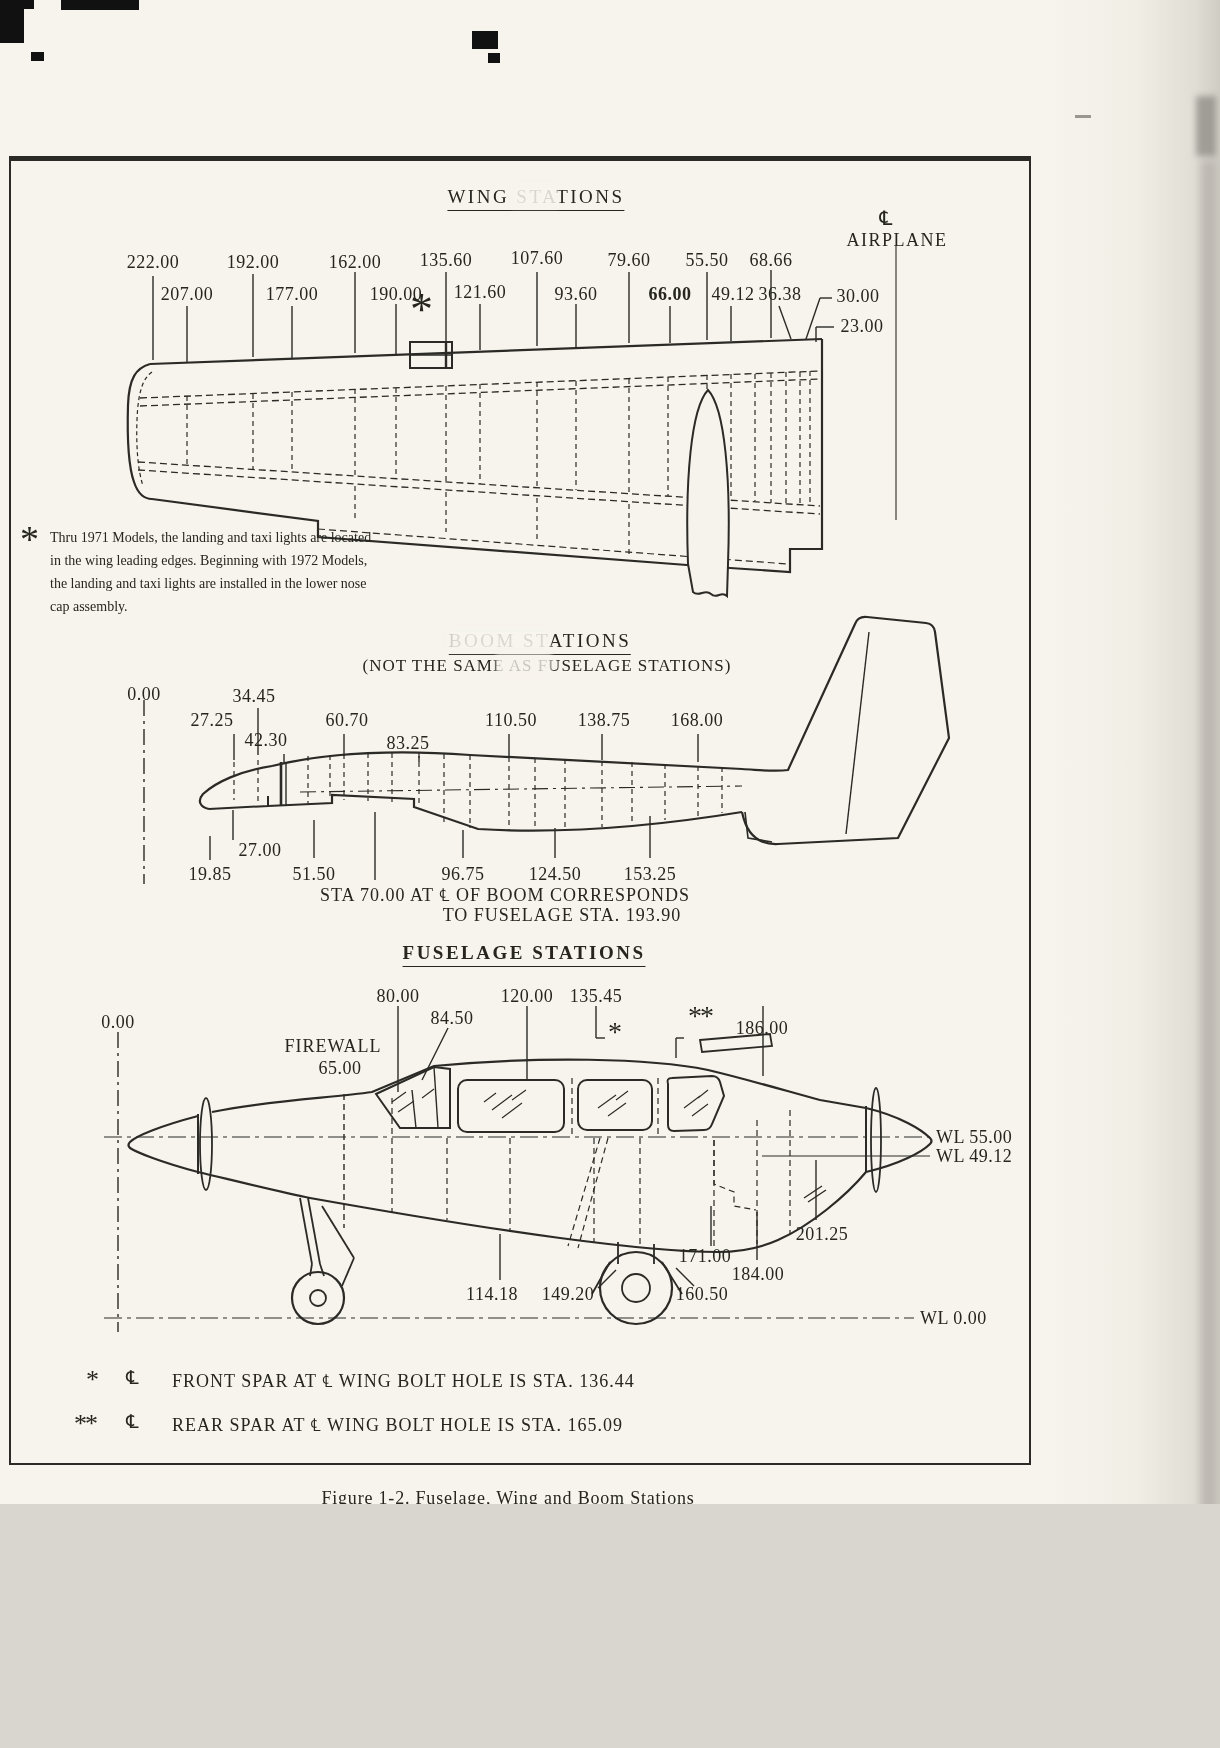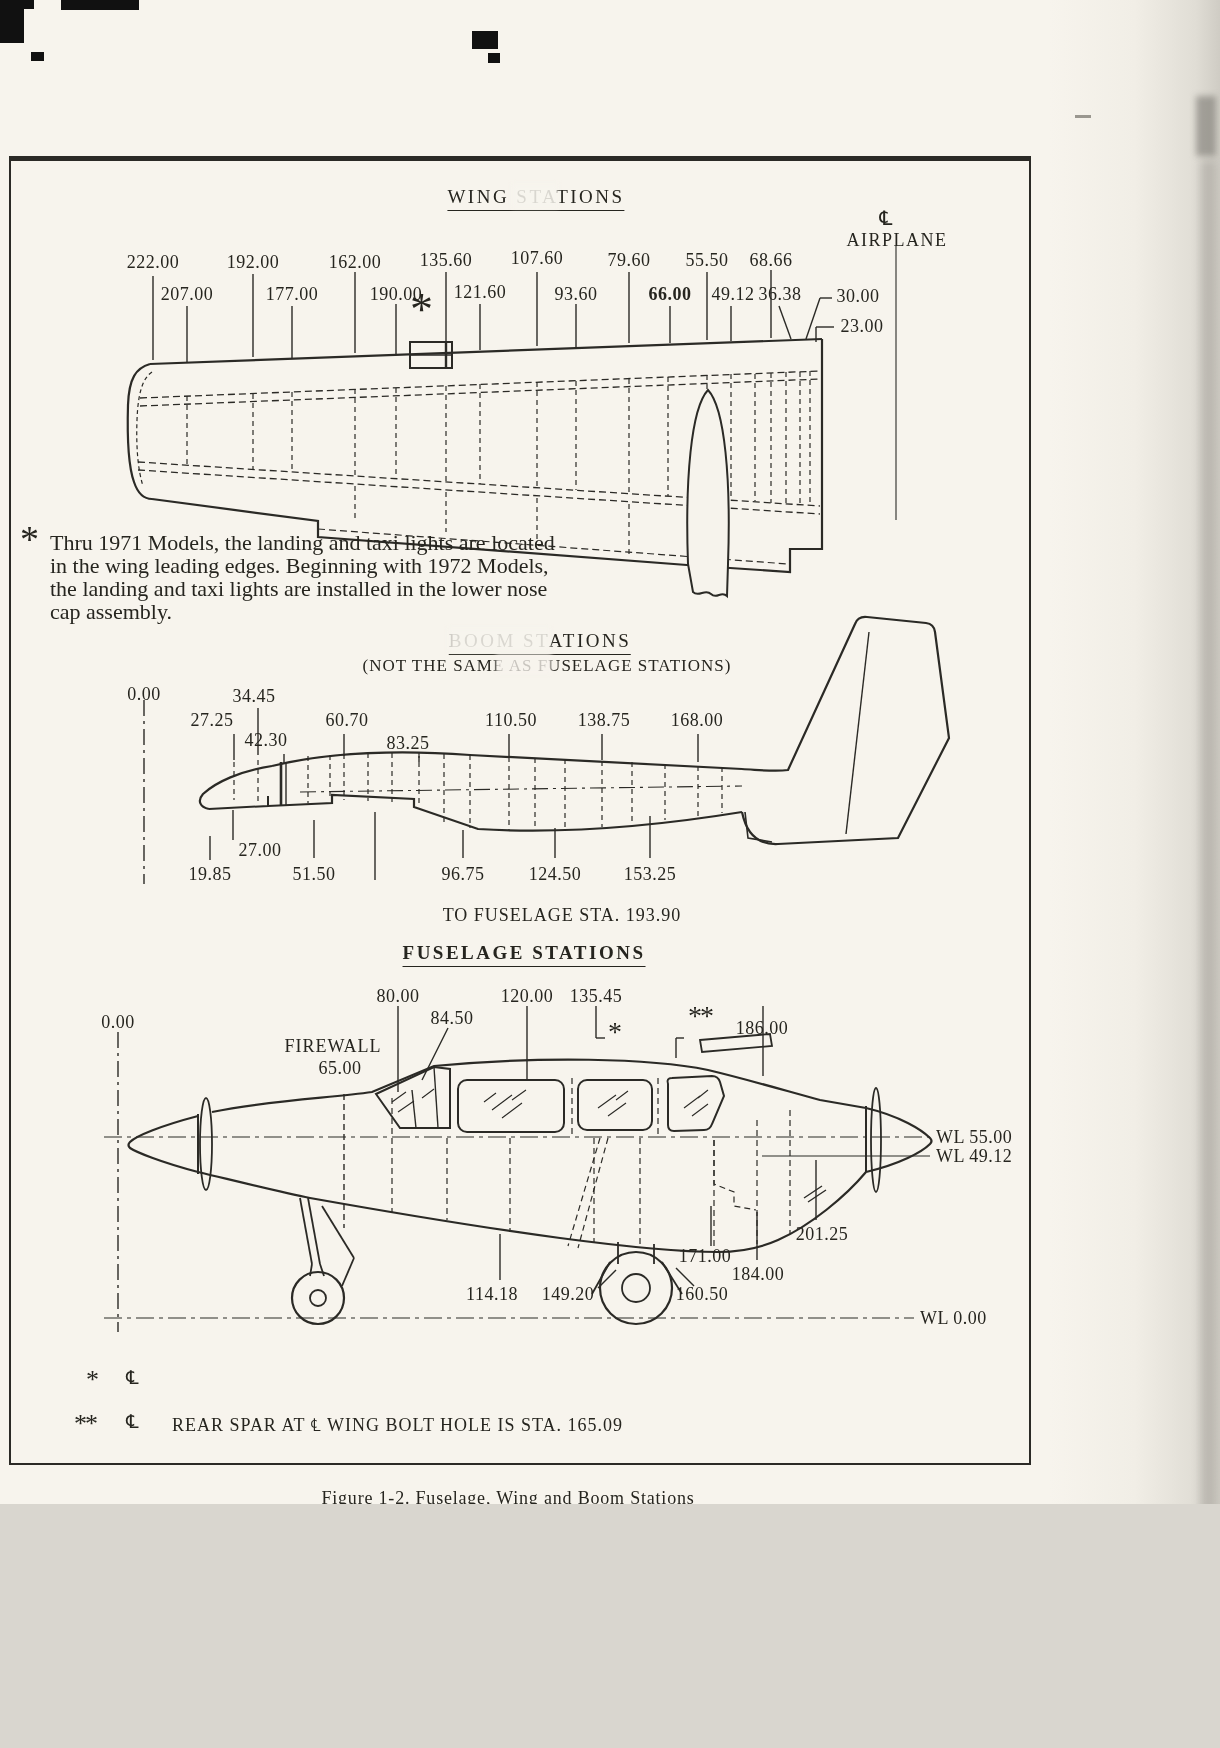--- a/index.html
+++ b/index.html
@@ -11,21 +11,21 @@
   .figure-box{position:absolute;left:9px;top:156px;width:1018px;height:1302px;
     border:2.5px solid #2b2a26;border-top-width:5px;background:transparent;}
   svg.art{position:absolute;left:0;top:0;}
   .lbl{position:absolute;transform:translateX(-50%);font-size:18px;letter-spacing:.5px;white-space:nowrap;}
   .lbl-l{position:absolute;white-space:nowrap;font-size:18px;letter-spacing:.5px;}
   .sec-title{position:absolute;transform:translateX(-50%);font-size:19px;letter-spacing:2.5px;
     border-bottom:1.8px solid #26251f;padding-bottom:2px;white-space:nowrap;}
   .sub{position:absolute;transform:translateX(-50%);font-size:17px;letter-spacing:1px;white-space:nowrap;}
   .cl{font-family:"DejaVu Sans","DejaVu Serif",sans-serif;}
   .star{position:absolute;line-height:.6;font-family:"Liberation Serif",serif;}
-  .note-line{position:absolute;font-size:22px;white-space:nowrap;}
+  .note-line{position:absolute;font-size:14px;white-space:nowrap;}
   .fade{position:absolute;background:rgba(247,244,237,.86);filter:blur(2px);}
   .artifact{position:absolute;background:#111;}
   .smudge{position:absolute;background:#9a978f;}
 </style>
 </head>
 <body>
 
 <div class="page">
 
   <div class="artifact" style="left:0;top:0;width:34px;height:9px;"></div>
@@ -310,20 +310,21 @@
   <div class="lbl" style="left:266px;top:730px;">42.30</div>
   <div class="lbl" style="left:408px;top:733px;">83.25</div>
 
   <div class="lbl" style="left:260px;top:840px;">27.00</div>
   <div class="lbl" style="left:210px;top:864px;">19.85</div>
   <div class="lbl" style="left:314px;top:864px;">51.50</div>
   <div class="lbl" style="left:463px;top:864px;">96.75</div>
   <div class="lbl" style="left:555px;top:864px;">124.50</div>
   <div class="lbl" style="left:650px;top:864px;">153.25</div>
 
+  <div class="lbl" style="left:505px;top:882px;letter-spacing:1px;">STA 70.00 AT ℄ OF BOOM  CORRESPONDS</div>
   <div class="lbl" style="left:562px;top:905px;letter-spacing:1px;">TO FUSELAGE STA. 193.90</div>
 
   <div class="sec-title" style="left:524px;top:942px;font-weight:600;">FUSELAGE STATIONS</div>
 
   <div class="lbl" style="left:118px;top:1012px;">0.00</div>
   <div class="lbl" style="left:398px;top:986px;">80.00</div>
   <div class="lbl" style="left:452px;top:1008px;">84.50</div>
   <div class="lbl" style="left:527px;top:986px;">120.00</div>
   <div class="lbl" style="left:596px;top:986px;">135.45</div>
   <div class="lbl" style="left:762px;top:1018px;">186.00</div>
@@ -339,20 +340,21 @@
 
   <div class="lbl" style="left:492px;top:1284px;">114.18</div>
   <div class="lbl" style="left:568px;top:1284px;">149.20</div>
   <div class="lbl" style="left:702px;top:1284px;">160.50</div>
   <div class="lbl" style="left:705px;top:1246px;">171.00</div>
   <div class="lbl" style="left:758px;top:1264px;">184.00</div>
   <div class="lbl" style="left:822px;top:1224px;">201.25</div>
 
   <div class="star" style="left:86px;top:1372px;font-size:26px;">*</div>
   <div class="lbl-l cl" style="left:126px;top:1366px;font-size:19px;">℄</div>
+  <div class="lbl-l" style="left:172px;top:1368px;letter-spacing:1px;">FRONT SPAR AT ℄ WING BOLT HOLE IS STA.  136.44</div>
 
   <div class="star" style="left:74px;top:1416px;font-size:26px;letter-spacing:-2px;">**</div>
   <div class="lbl-l cl" style="left:126px;top:1410px;font-size:19px;">℄</div>
   <div class="lbl-l" style="left:172px;top:1412px;letter-spacing:1px;">REAR SPAR AT ℄ WING BOLT HOLE IS STA.  165.09</div>
 
   <div class="lbl" style="left:508px;top:1488px;letter-spacing:.8px;">Figure 1-2.   Fuselage, Wing and Boom Stations</div>
   <div class="lbl-l" style="left:14px;top:1528px;">1-4</div>
 
 </div>
 

